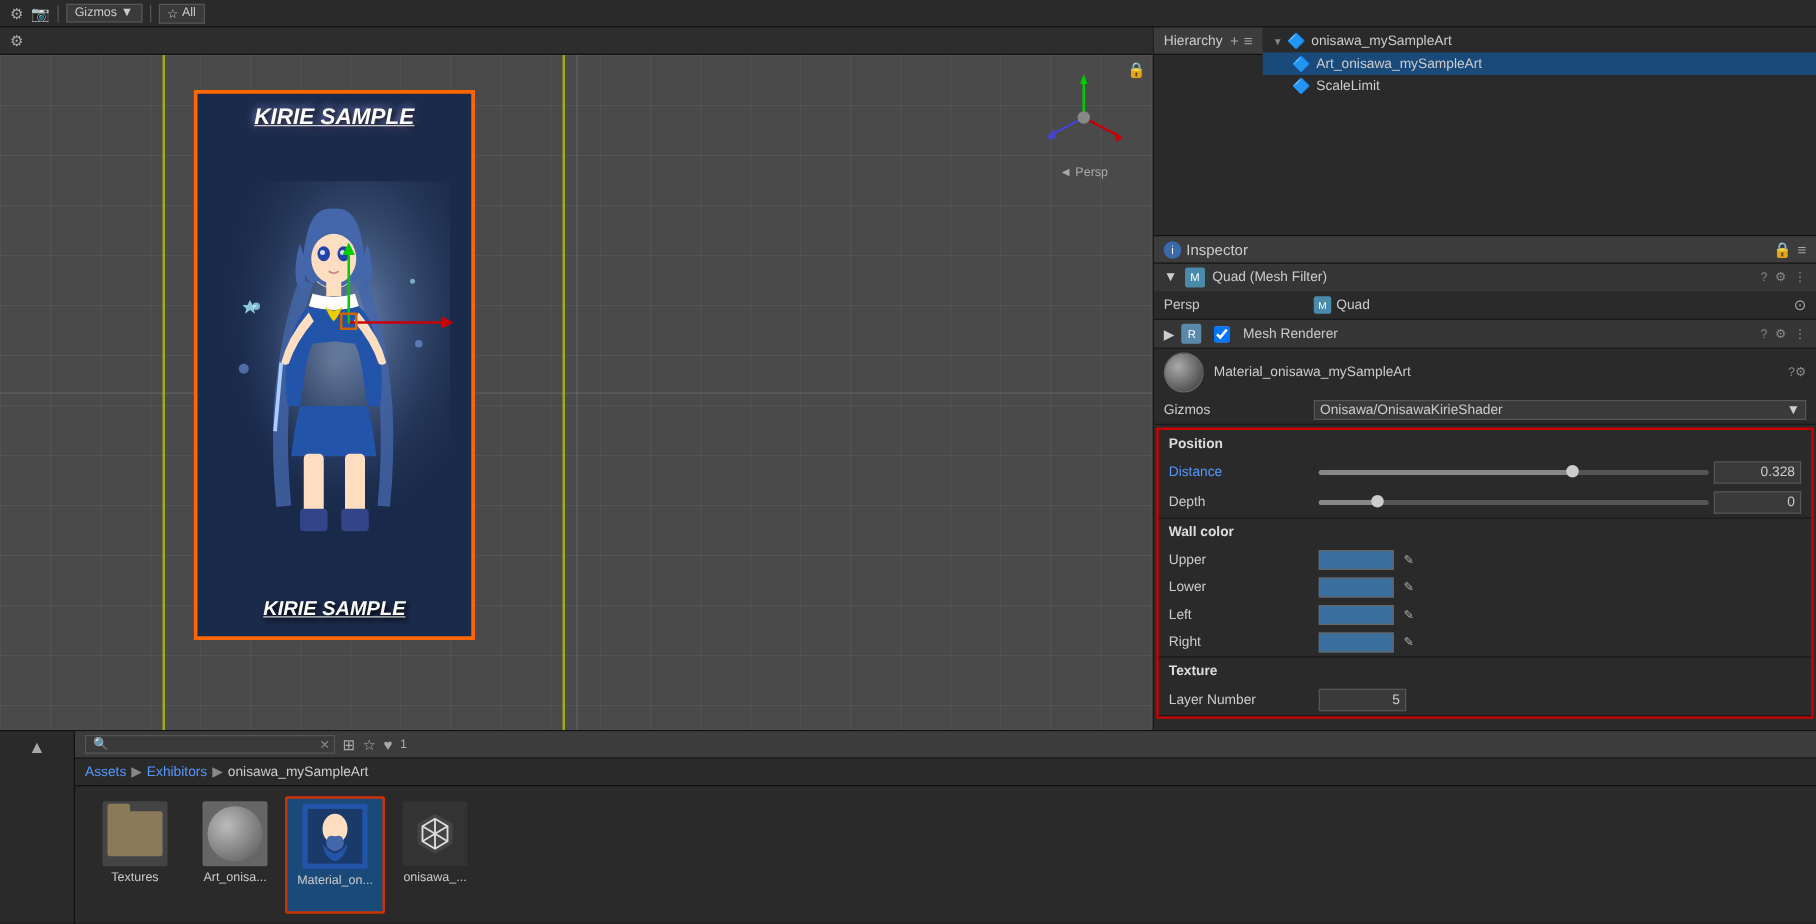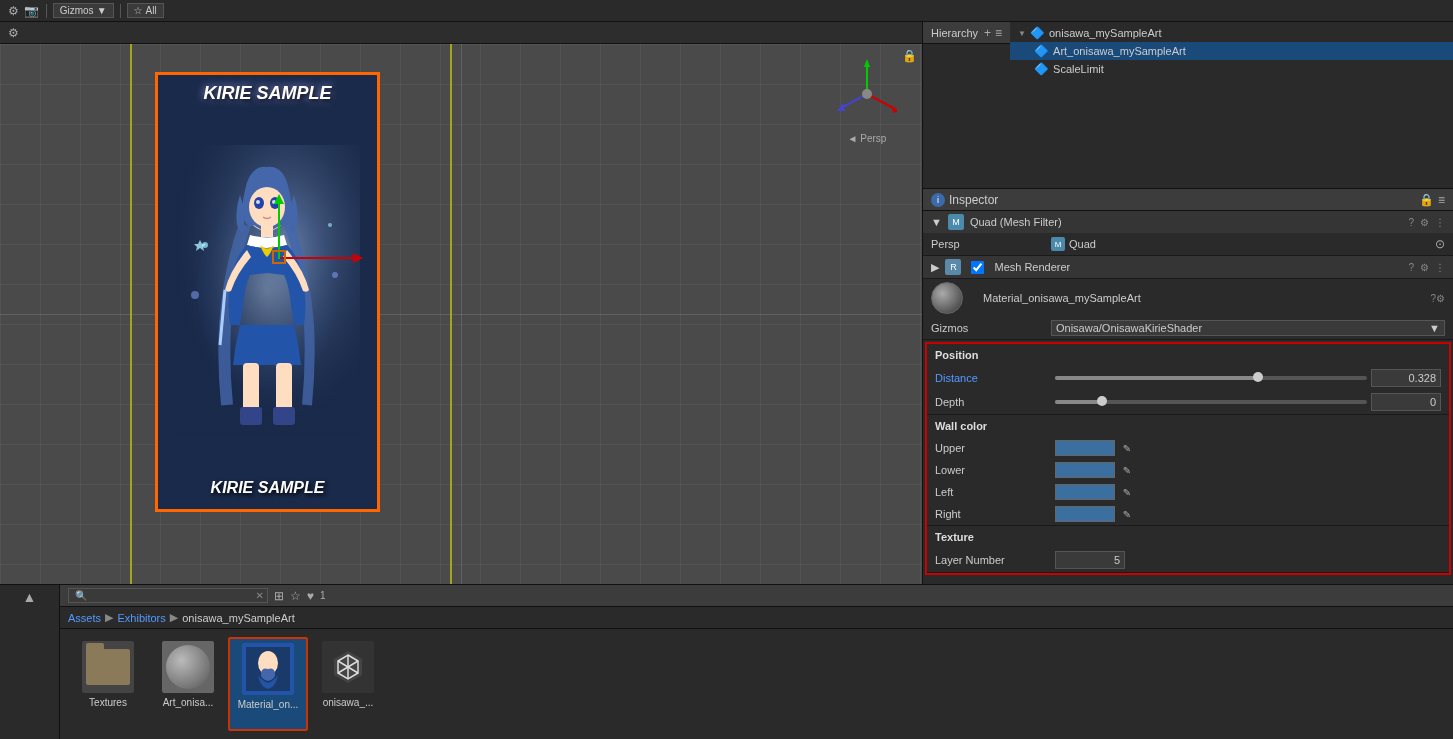--- a/index.html
+++ b/index.html
@@ -89,20 +89,21 @@
       top: 28px;
       width: 225px;
       height: 440px;
       border: 3px solid #ff6600;
       background: #1a2a4a;
       display: flex;
       flex-direction: column;
       align-items: center;
       justify-content: space-between;
       padding: 8px;
+      text-decoration: underline;
     }
     .card-title-top {
       color: #fff;
       font-size: 18px;
       font-weight: bold;
       text-shadow: 2px 2px 4px #000, 0 0 8px #aaf;
       text-align: center;
       font-style: italic;
     }
     .card-image-area {
@@ -689,21 +690,21 @@
             <span style="flex:1;">Mesh Renderer</span>
             <button class="comp-help-btn">?</button>
             <button class="comp-settings-btn">⚙</button>
             <button class="comp-settings-btn">⋮</button>
           </div>
         </div>
 
         <div class="inspector-section">
           <div class="inspector-field">
             <div class="material-preview"></div>
-            <span style="margin-left:20px; flex:1;">Material_onisawa_mySampleArt</span>
+            <span style="margin-left:8px; flex:1;">Material_onisawa_mySampleArt</span>
             <button class="comp-help-btn">?</button>
             <button class="comp-settings-btn">⚙</button>
           </div>
           <div class="inspector-field">
             <span class="inspector-field-label">Gizmos</span>
             <div class="dropdown-field">
               <span>Onisawa/OnisawaKirieShader</span>
               <span>▼</span>
             </div>
           </div>

